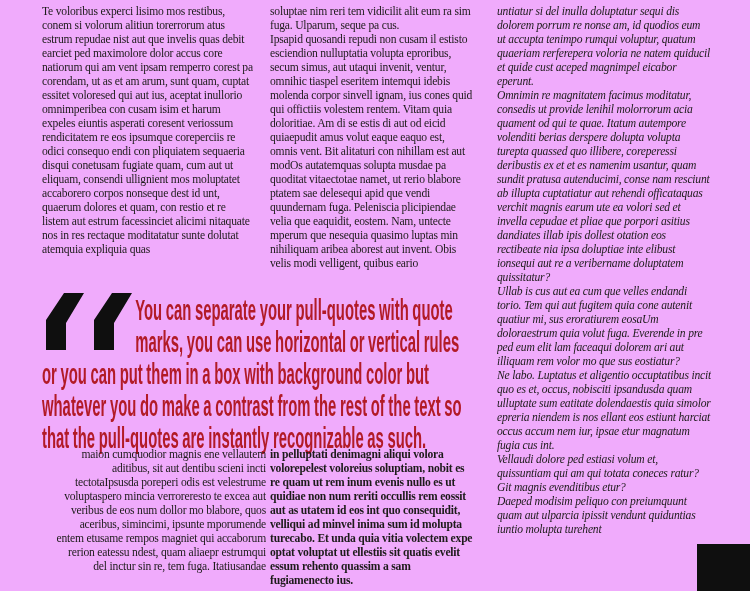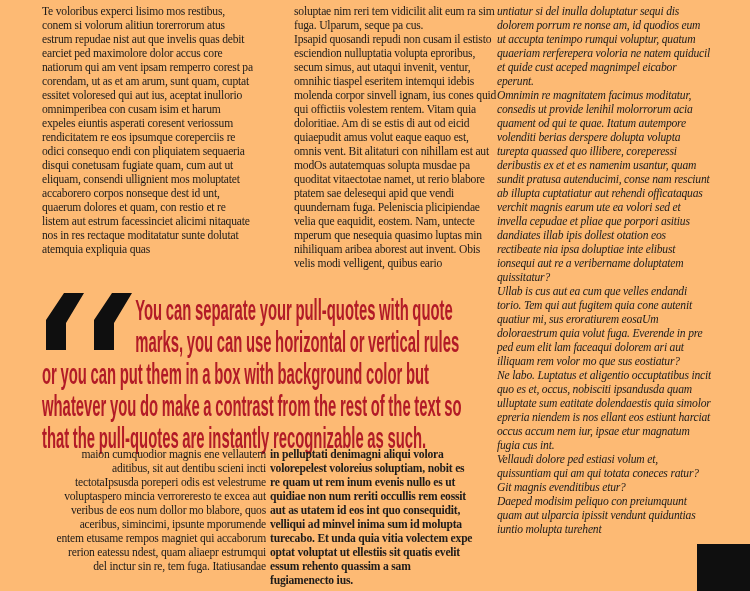--- a/index.html
+++ b/index.html
@@ -1,35 +1,35 @@
 <!DOCTYPE html>
 <html><head>
 <meta charset="utf-8">
 <style>
   html, body { margin: 0; padding: 0; background: #fff; }
   .page {
     position: relative;
     width: 750px;
     height: 591px;
-    background: #fdba74;
+    background: #f0abfc;
     overflow: hidden;
     font-family: "Liberation Serif", "DejaVu Serif", serif;
     color: #1d1b1a;
   }
   .col {
     position: absolute;
     font-size: 11.6px;
     line-height: 14px;
     letter-spacing: -0.2px;
     text-align: left;
     white-space: pre-line;
     overflow: hidden;
   }
   .col1-top { left: 42px;  top: 5px;   width: 212px; height: 283px; }
-  .col2-top { left: 270px; top: 5px;   width: 204px; height: 283px; margin-left: 24px; }
+  .col2-top { left: 270px; top: 5px;   width: 204px; height: 283px; }
   .col3     { left: 497px; top: 5px;   width: 214px; height: 586px; font-style: italic; }
   .col1-bot { left: 54px;  top: 448px; width: 212px; height: 143px; text-align: right; }
   .col2-bot { left: 270px; top: 448px; width: 204px; height: 143px; font-weight: bold; }
 
   .pull-quote {
     position: absolute;
     left: 42px;
     top: 294px;
     width: 840px;
     transform: scaleX(0.512);

